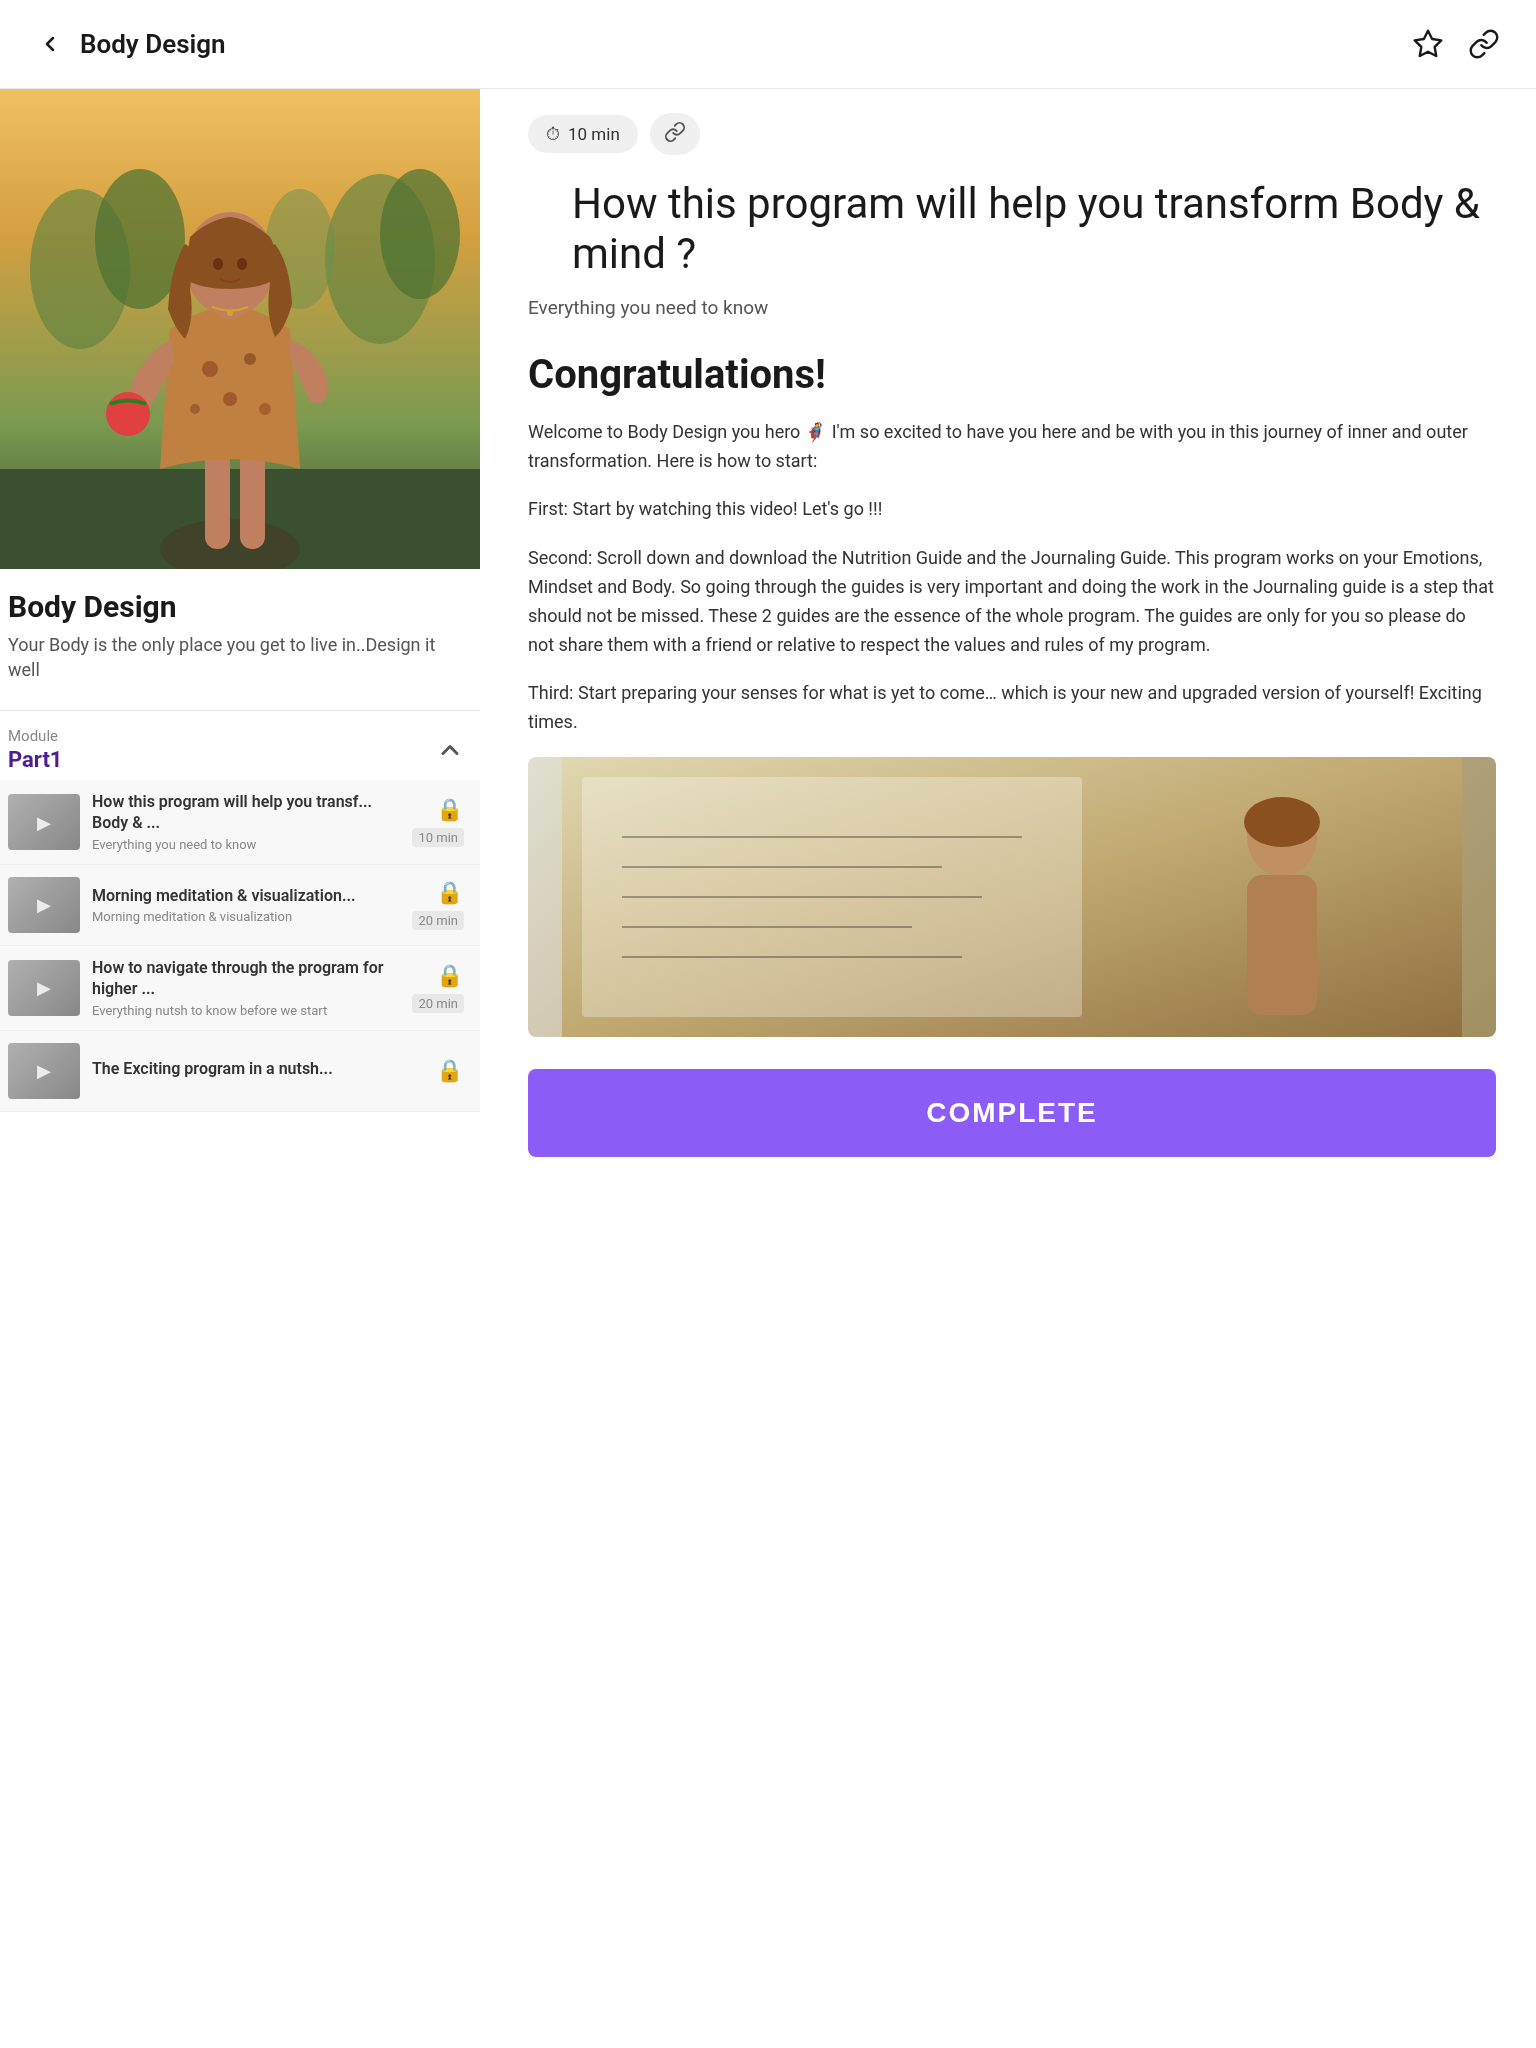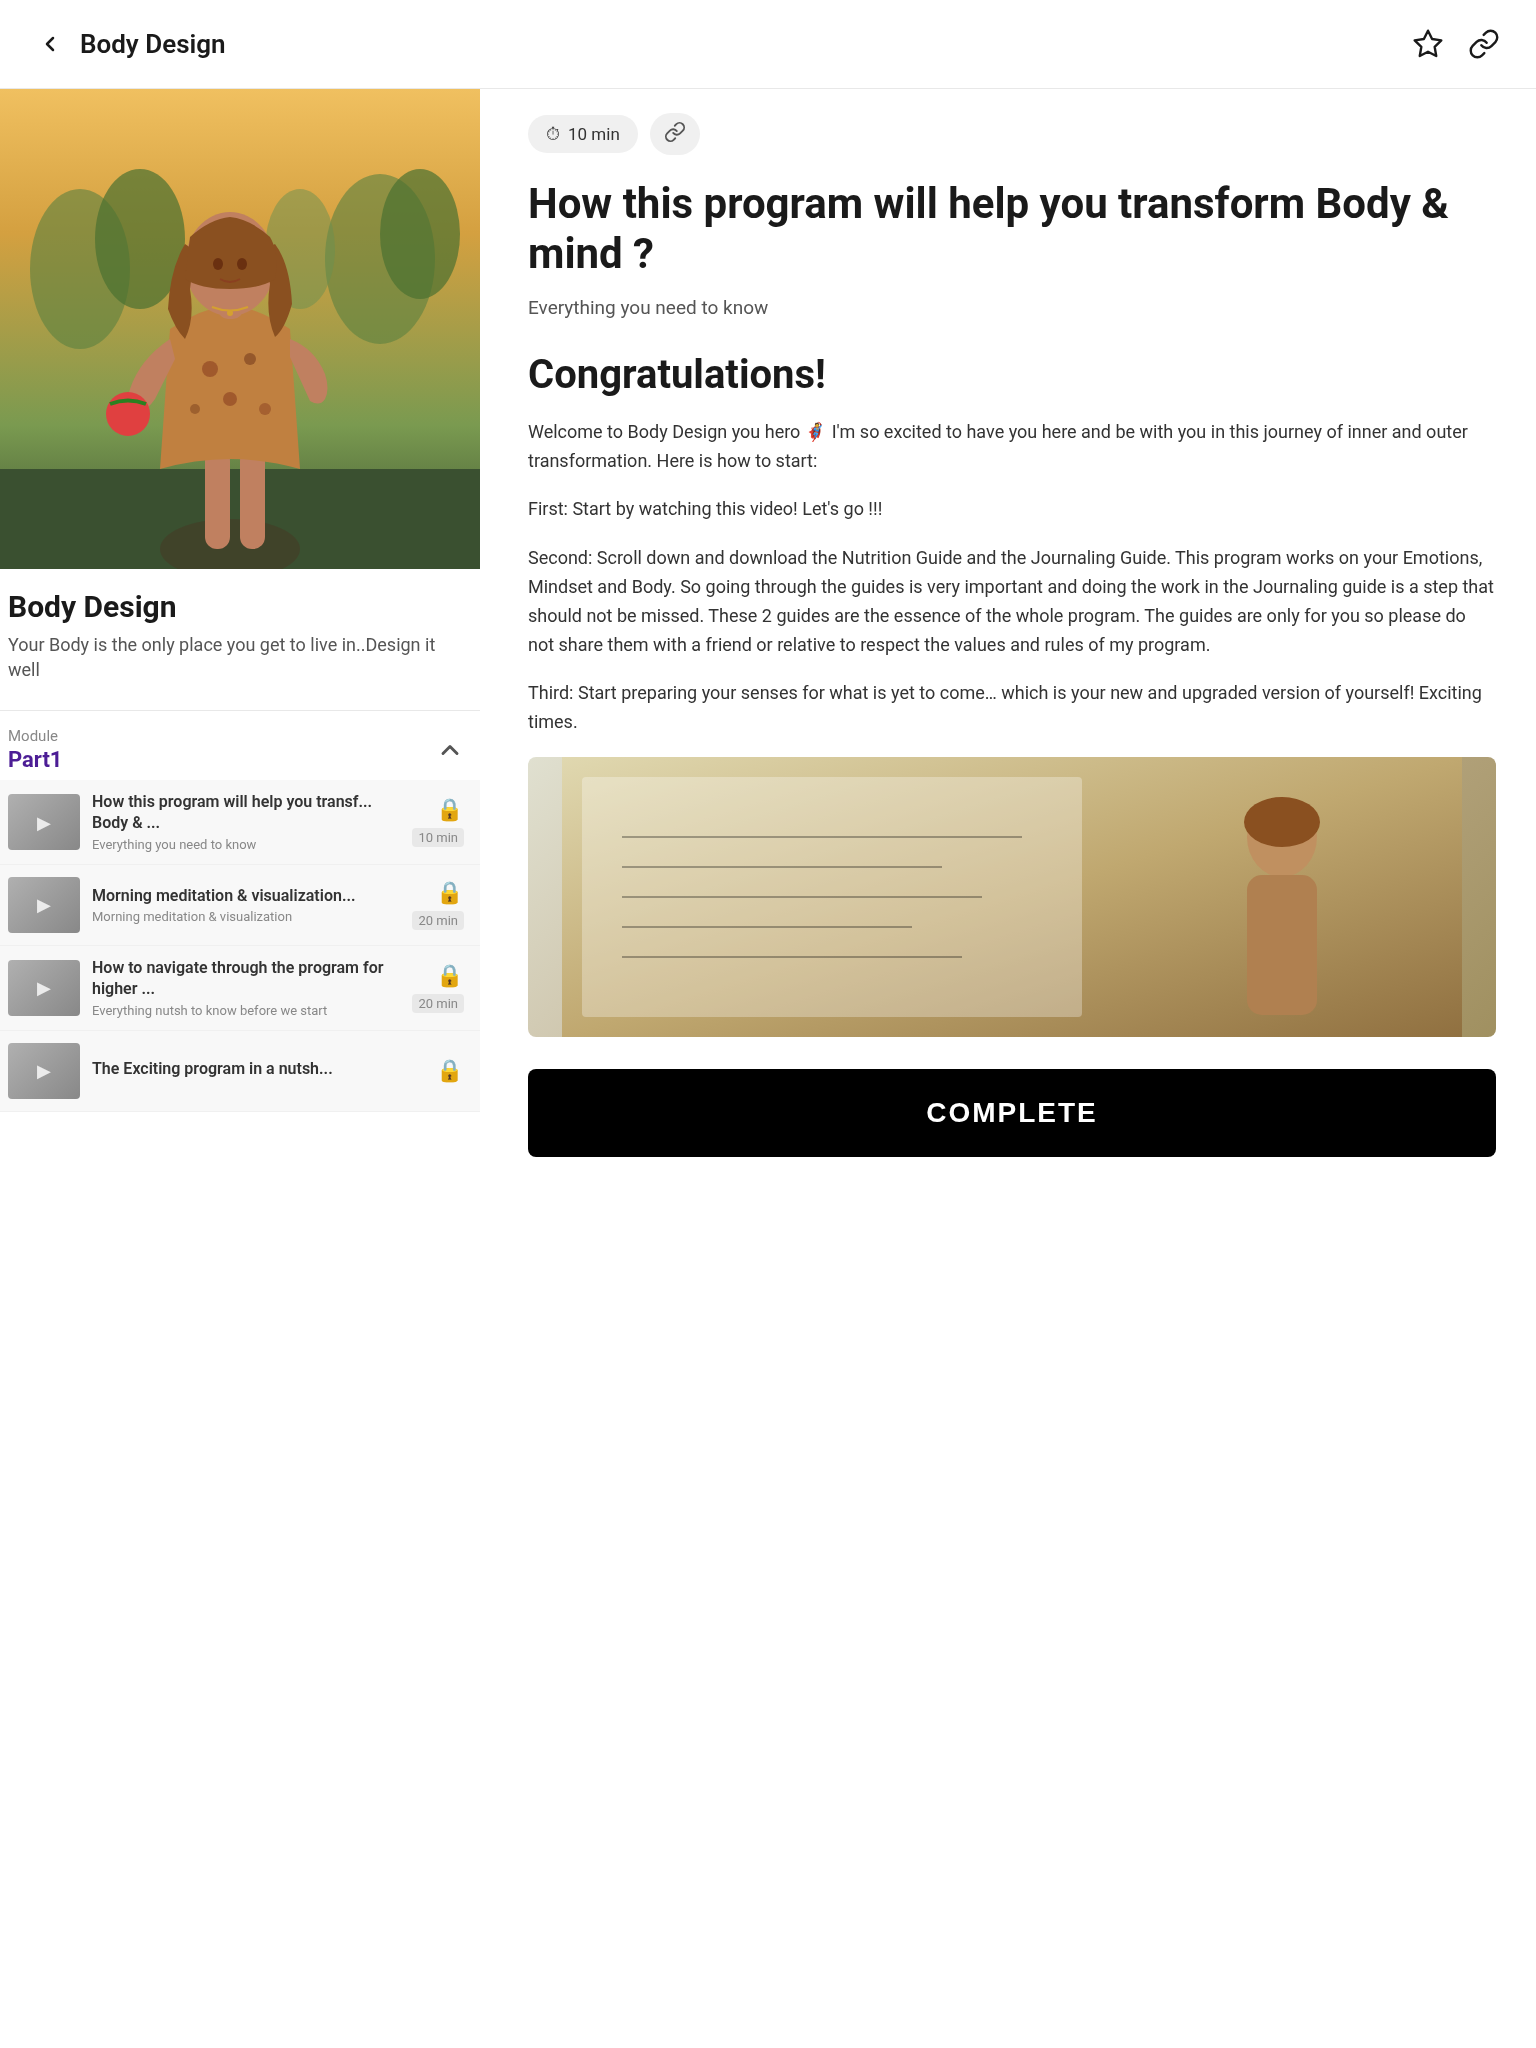--- a/index.html
+++ b/index.html
@@ -230,24 +230,25 @@
       border-radius: 24px;
       padding: 8px 14px;
       font-size: 17px;
       color: #333;
       cursor: pointer;
     }
 
     
     .article-title {
       font-size: 42px;
-      font-weight: 700;
+      font-weight: 400;
       line-height: 1.2;
       color: #1a1a1a;
       margin-bottom: 16px;
+      margin-left: 44px;
     }
     .article-tagline {
       font-size: 19px;
       color: #555;
       margin-bottom: 32px;
     }
 
     .congrats-title {
       font-size: 40px;
       font-weight: 700;
@@ -270,21 +271,21 @@
       border-radius: 8px;
       margin-top: 8px;
       margin-bottom: 32px;
       position: relative;
       overflow: hidden;
     }
 
     
     .complete-btn {
       width: 100%;
-      background: #000000;
+      background: #8b5cf6;
       color: #fff;
       border: none;
       border-radius: 8px;
       padding: 28px 24px;
       font-size: 28px;
       font-weight: 700;
       letter-spacing: 2px;
       cursor: pointer;
       text-align: center;
       display: flex;

